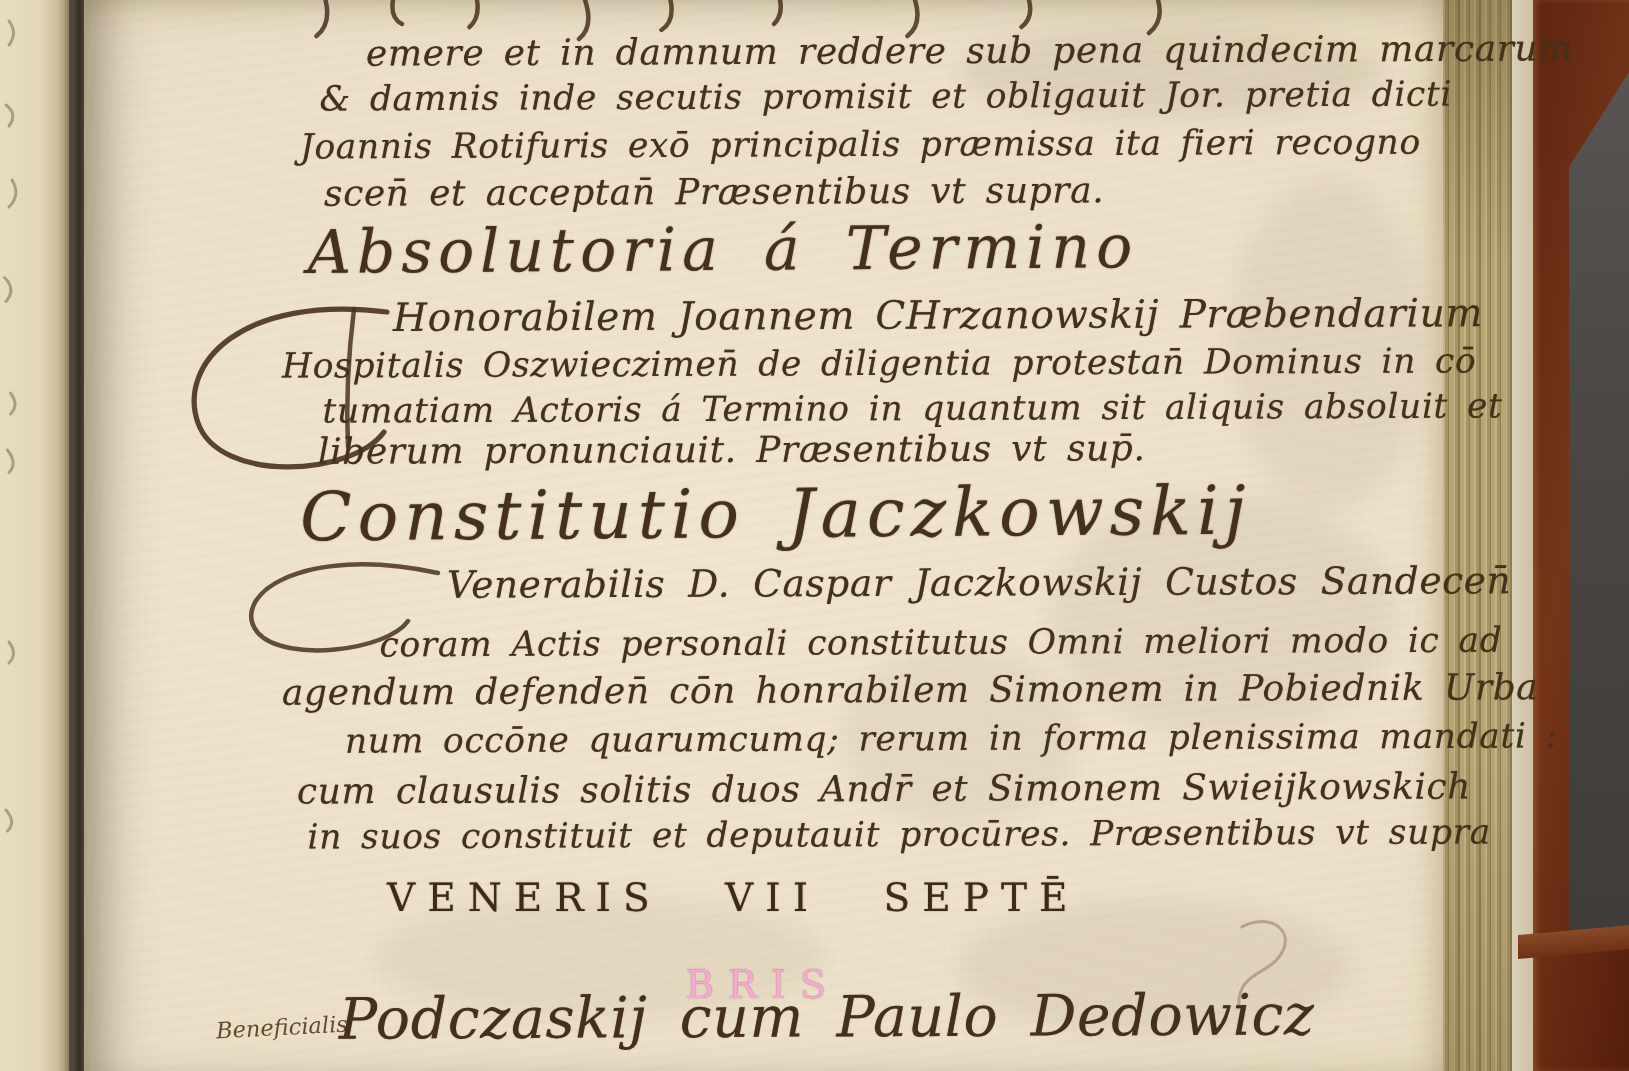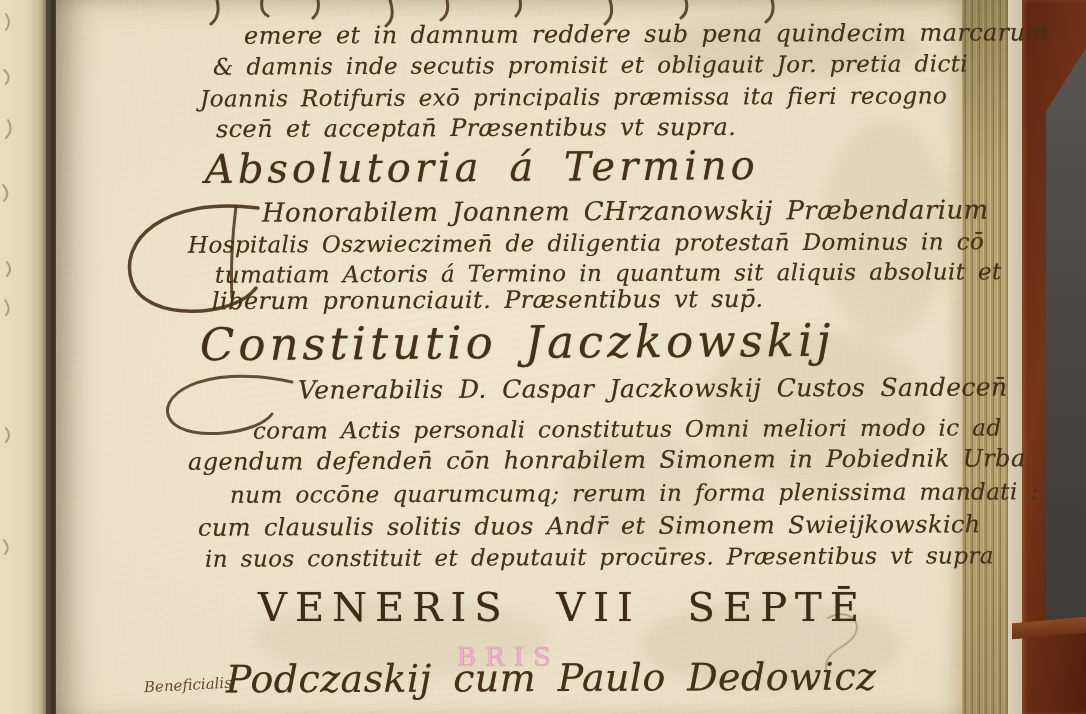--- a/index.html
+++ b/index.html
@@ -161,20 +161,20 @@
     <div class="ln" style="top:286px;left:212px;font-size:24px">liberum pronunciauit. Præsentibus vt sup̄.</div>
 
     <div class="heading" style="top:316px;left:200px;font-size:45px">Constitutio Jaczkowskij</div>
     <div class="ln" style="top:374px;left:298px;font-size:25px;word-spacing:7px">Venerabilis D. Caspar Jaczkowskij Custos Sandecen̄</div>
     <div class="ln" style="top:416px;left:253px;font-size:23px">coram Actis personali constitutus Omni meliori modo ic ad</div>
     <div class="ln" style="top:446px;left:188px;font-size:24px">agendum defenden̄ cōn honrabilem Simonem in Pobiednik Urba</div>
     <div class="ln" style="top:480px;left:230px;font-size:23px">num occōne quarumcumq; rerum in forma plenissima mandati :</div>
     <div class="ln" style="top:512px;left:198px;font-size:24px">cum clausulis solitis duos Andr̄ et Simonem Swieijkowskich</div>
     <div class="ln" style="top:544px;left:205px;font-size:23px">in suos constituit et deputauit procūres. Præsentibus vt supra</div>
 
-    <div class="caps-heading" style="top:584px;left:258px;font-size:40px">VENERIS VII SEPTĒ</div>
+    <div class="caps-heading" style="top:584px;left:258px;font-size:26px">VENERIS VII SEPTĒ</div>
     <div class="caps-sub" style="top:642px;left:457px;font-size:26px">BRIS</div>
 
     <div class="margin-note" style="top:676px;left:144px">Beneficialis</div>
     <div class="ln" style="top:656px;left:226px;font-size:38px;word-spacing:9px">Podczaskij cum Paulo Dedowicz</div>
 
   </div>
 </div>
 
 </body></html>

